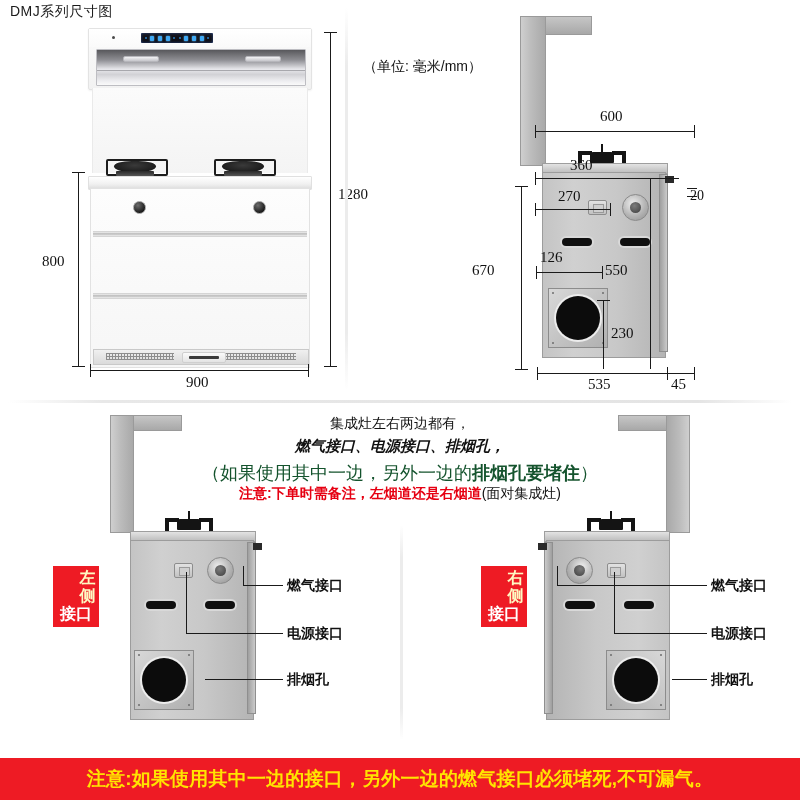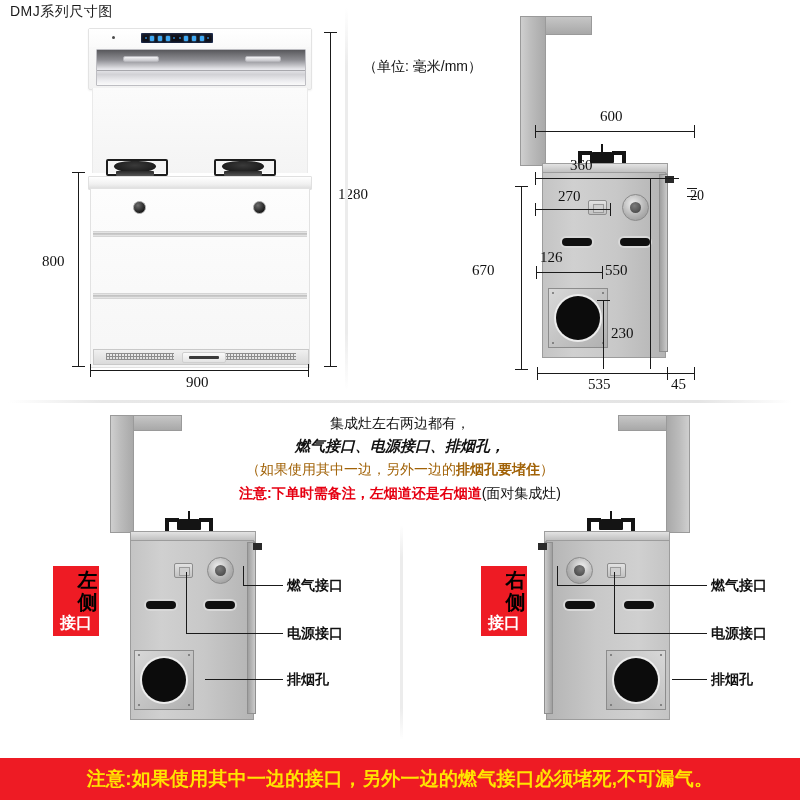--- a/index.html
+++ b/index.html
@@ -239,31 +239,31 @@
   }
   .sv-duct .scr{position:absolute;width:2px;height:2px;border-radius:50%;background:#6e6e6e;}
 
   
   .callout-note{
     position:absolute;text-align:center;white-space:nowrap;
     font-family:"Liberation Sans","DejaVu Sans",sans-serif;
   }
   #note-l1{left:0;right:0;top:415px;font-size:14px;color:#111;}
   #note-l2{left:0;right:0;top:437px;font-size:15px;color:#111;font-weight:bold;font-style:italic;}
-  #note-l3{left:0;right:0;top:461px;font-size:14px;color:#a16207;}
+  #note-l3{left:0;right:0;top:461px;font-size:18px;color:#14532d;}
   #note-l3 b{font-weight:bold;}
   #note-l4{left:0;right:0;top:485px;font-size:14px;color:#e60012;font-weight:bold;}
   #note-l4 .plain{color:#111;font-weight:normal;}
 
   .badge{
     position:absolute;background:#ee1b24;
     width:46px;padding:3px 0 4px 0;text-align:center;
     line-height:1.12;
   }
-  .badge .t1{display:block;color:#000000;font-size:20px;font-weight:bold;padding-left:23px;}
+  .badge .t1{display:block;color:#fef9c3;font-size:16px;font-weight:bold;padding-left:23px;}
   .badge .t2{display:block;color:#ffffff;font-size:16px;font-weight:bold;}
 
   .lead-line{position:absolute;background:#1a1a1a;}
   .lead-h{height:1px;} .lead-v{width:1px;}
 
   .part-label{
     position:absolute;font-size:14px;font-weight:bold;color:#111;
     white-space:nowrap;
   }
 

